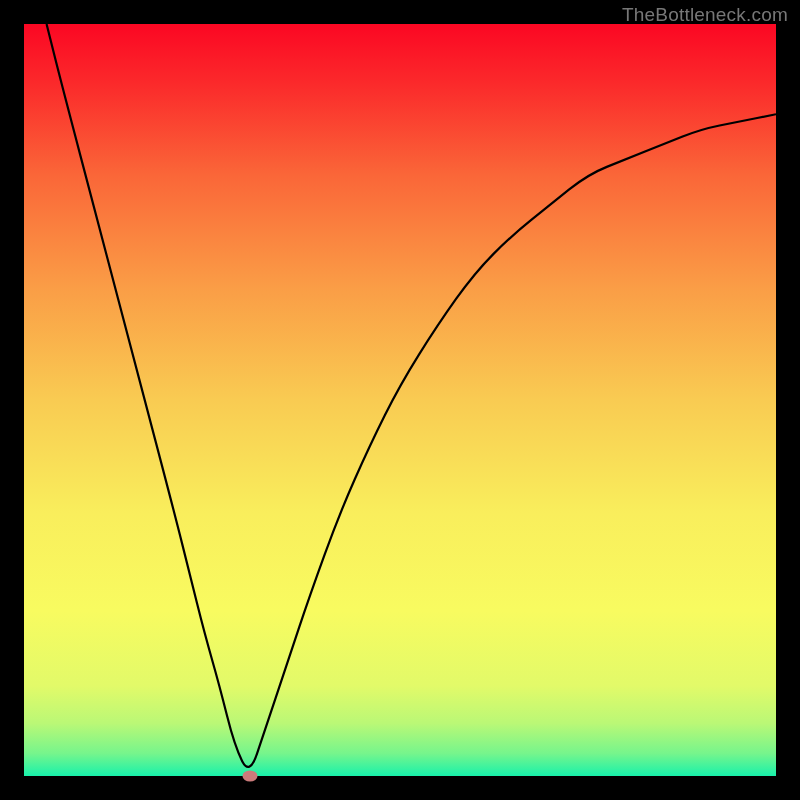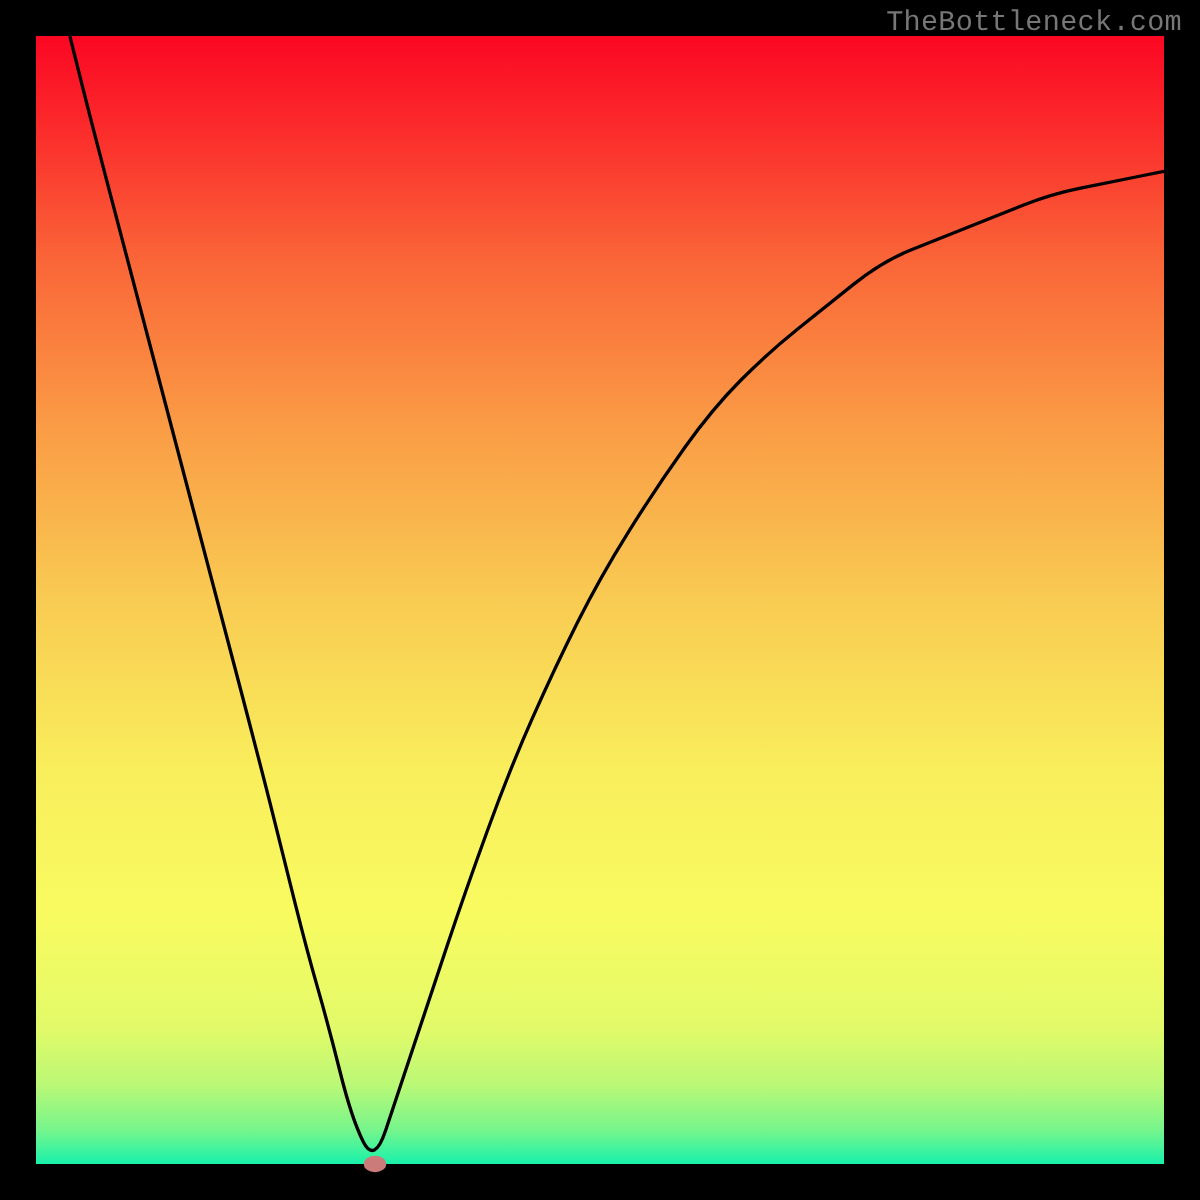--- a/index.html
+++ b/index.html
@@ -28,21 +28,21 @@
     inset: 0;
     width: 100%;
     height: 100%;
   }
   .watermark {
     position: absolute;
     top: 4px;
     right: 12px;
     color: #777;
     font-size: 19px;
-    font-family: Liberation Mono, monospace;
+    font-family: Liberation Sans, sans-serif;
     letter-spacing: 0.2px;
     margin-left: 24px;
   }
   .marker {
     position: absolute;
     width: 15px;
     height: 11px;
     background: #cc7b7b;
     border-radius: 50%;
     transform: translate(-50%, -50%);

